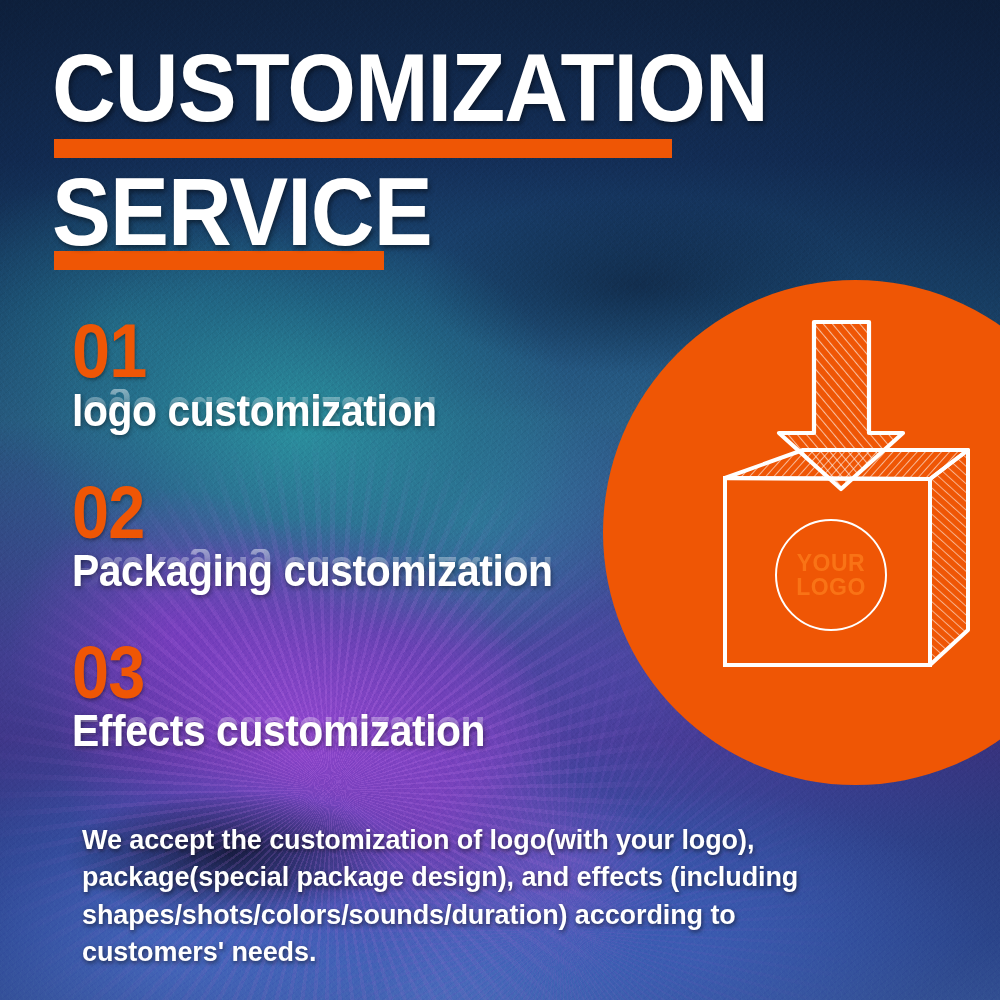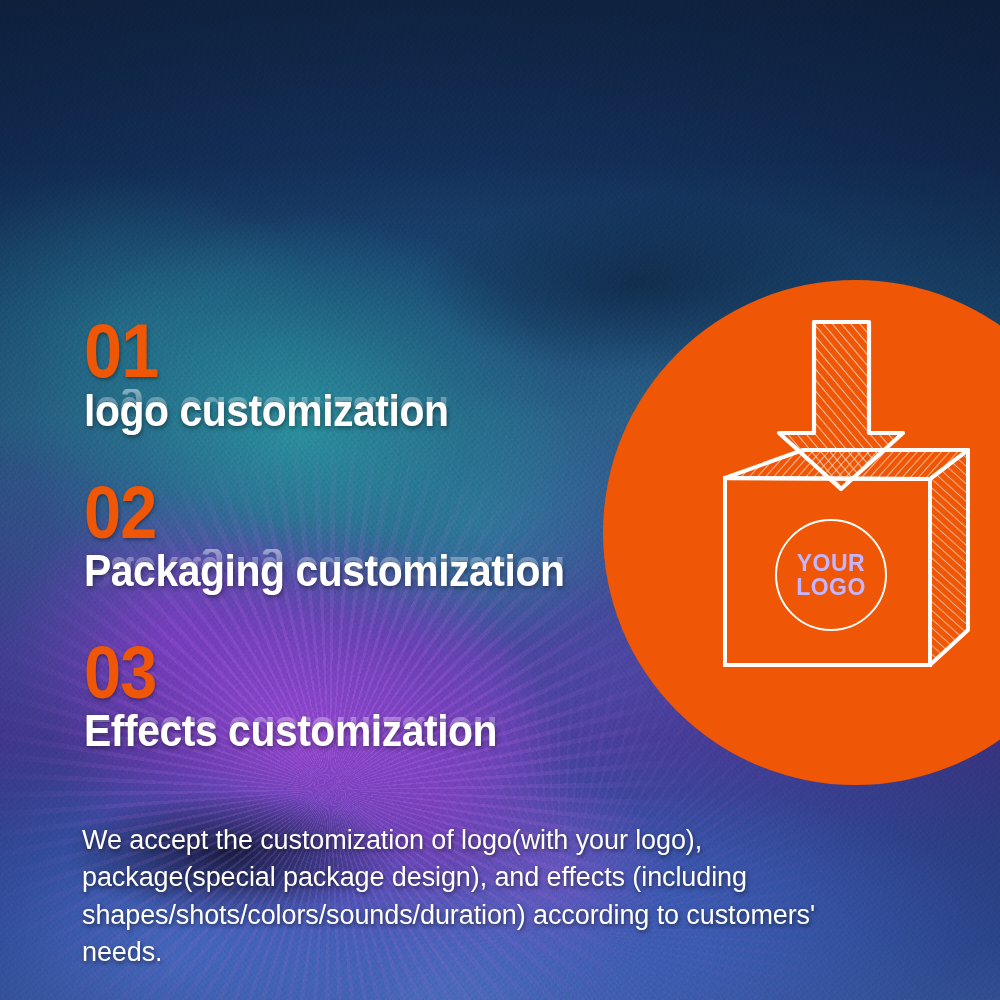--- a/index.html
+++ b/index.html
@@ -89,21 +89,21 @@
     letter-spacing:-1px;
     transform:scaleX(.92);transform-origin:left center;
     text-shadow:2px 3px 5px rgba(0,0,0,.45);
     white-space:nowrap;
   }
   .hl-rule{background:#ef5605;height:19px;margin:6px 0 8px 2px;}
   .hl-rule.r1{width:618px;}
   .hl-rule.r2{width:330px;margin-top:-6px;}
 
   
-  .items{position:absolute;left:84px;top:318px;width:560px;}
+  .items{position:absolute;left:72px;top:318px;width:560px;}
   .item{margin-bottom:22px;}
   .item-num{
     font-family:"Liberation Sans Narrow","Liberation Sans",sans-serif;
     font-weight:700;color:#ef5605;font-size:74px;line-height:.88;
     letter-spacing:-1px;transform:scaleX(.90);transform-origin:left center;
     text-shadow:1px 2px 4px rgba(0,0,0,.35);
   }
   .item-label-wrap{position:relative;margin-top:4px;}
   .item-label{
     font-family:"Liberation Sans Narrow","Liberation Sans",sans-serif;
@@ -125,21 +125,21 @@
   }
 
   .item-01 .item-num{font-size:76px;}
   .item-02{margin-top:46px;}
   .item-03{margin-top:46px;}
 
   
   .body-copy{
     position:absolute;left:82px;top:822px;width:770px;
     font-family:"Liberation Sans Narrow","Liberation Sans",sans-serif;
-    font-weight:400;color:#ffffff;
+    font-weight:700;color:#ffffff;
     font-size:27px;line-height:1.38;letter-spacing:-.1px;
     text-shadow:1px 2px 4px rgba(0,0,0,.55);
   }
 
   
   .circle{
     position:absolute;left:603px;top:280px;
     width:505px;height:505px;border-radius:50%;
     background:#ef5605;
   }
@@ -149,40 +149,46 @@
   .logo-badge{
     position:absolute;left:775px;top:519px;
     width:112px;height:112px;border-radius:50%;
     border:2px solid #ffffff;
     display:flex;flex-direction:column;
     align-items:center;justify-content:center;
     line-height:1.06;
   }
   .logo-badge span{
     font-family:"Liberation Sans",sans-serif;
-    font-weight:700;color:#c4b5fd;font-size:23px;letter-spacing:.5px;
+    font-weight:700;color:#f97316;font-size:23px;letter-spacing:.5px;
   }
 </style>
 </head>
 <body>
 
 <div class="poster">
 
   <div class="bg">
     <div class="bg-layer bg-base"></div>
     <div class="bg-layer bg-teal"></div>
     <div class="bg-layer bg-purple"></div>
     <div class="bg-layer bg-blue"></div>
     <div class="bg-layer bg-dark"></div>
     <div class="bg-layer bg-rays"></div>
     <div class="bg-layer bg-rays2"></div>
     <div class="bg-layer bg-grain"></div>
     <div class="bg-layer bg-vig"></div>
   </div>
 
+  <div class="headline">
+    <div class="hl-line">CUSTOMIZATION</div>
+    <div class="hl-rule r1"></div>
+    <div class="hl-line">SERVICE</div>
+    <div class="hl-rule r2"></div>
+  </div>
 
   <div class="items">
 
     <div class="item item-01">
       <div class="item-num">01</div>
       <div class="item-label-wrap">
         <div class="item-label">logo customization</div>
         <div class="item-refl">logo customization</div>
       </div>
     </div>

